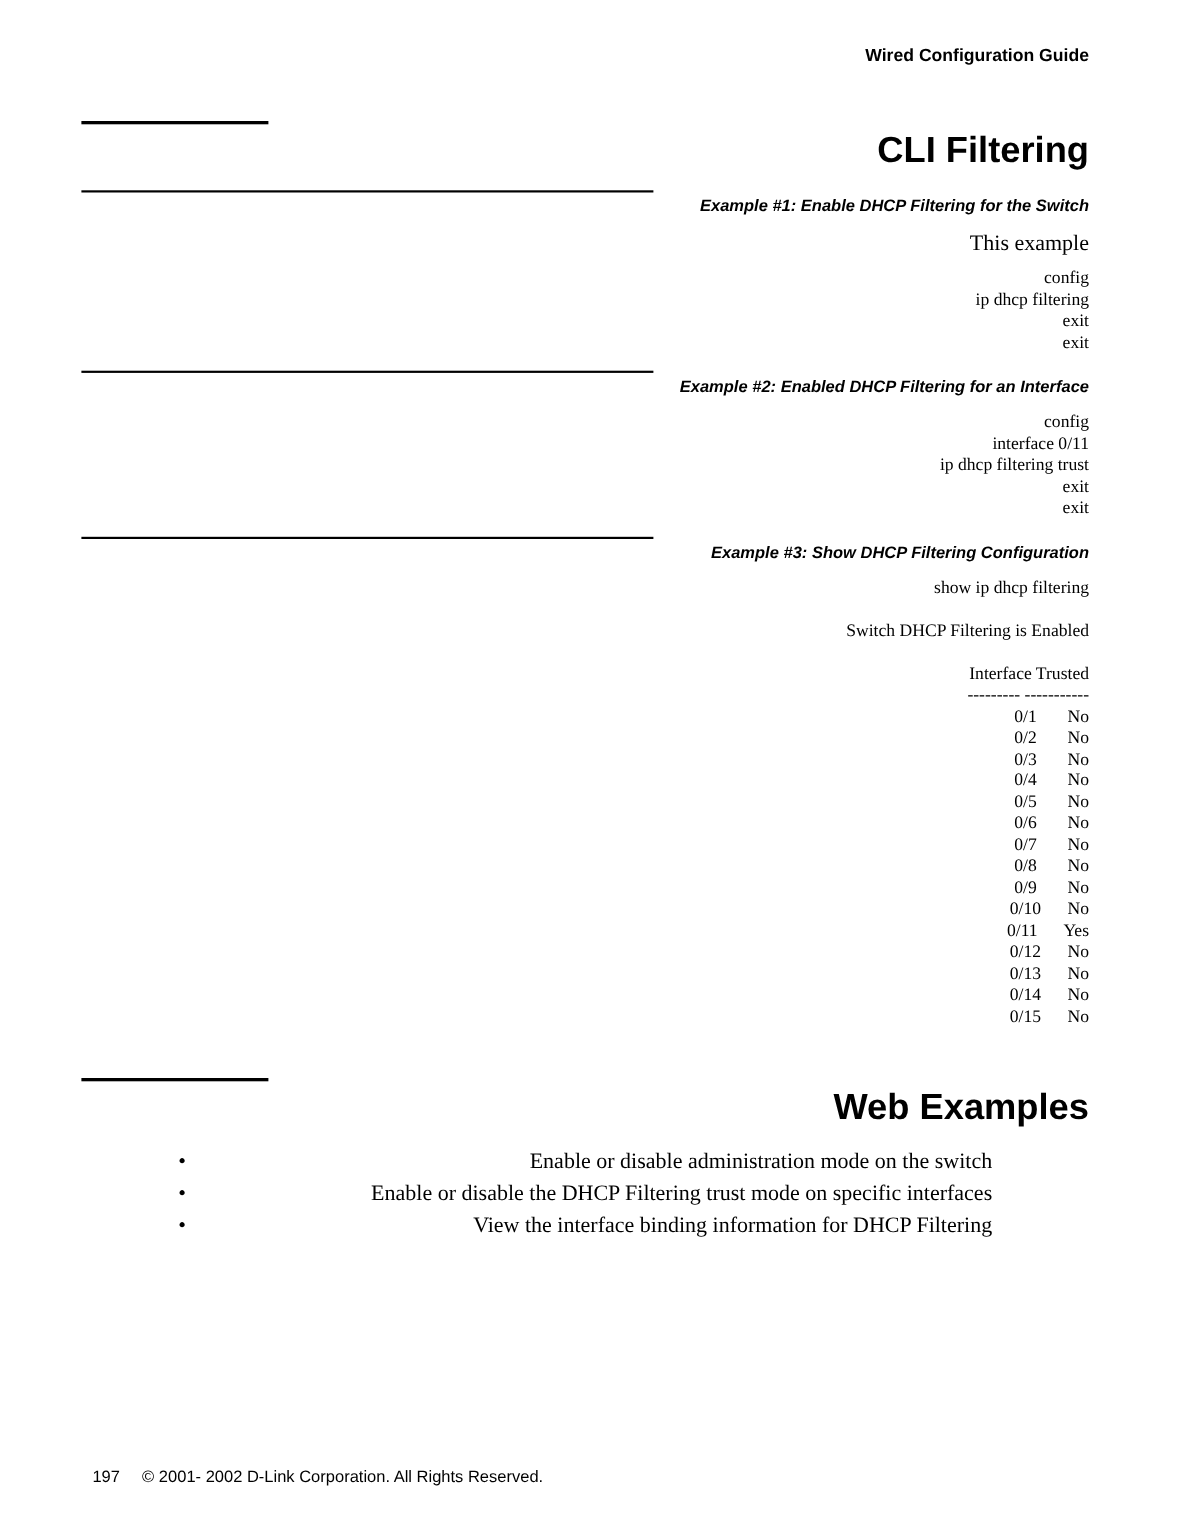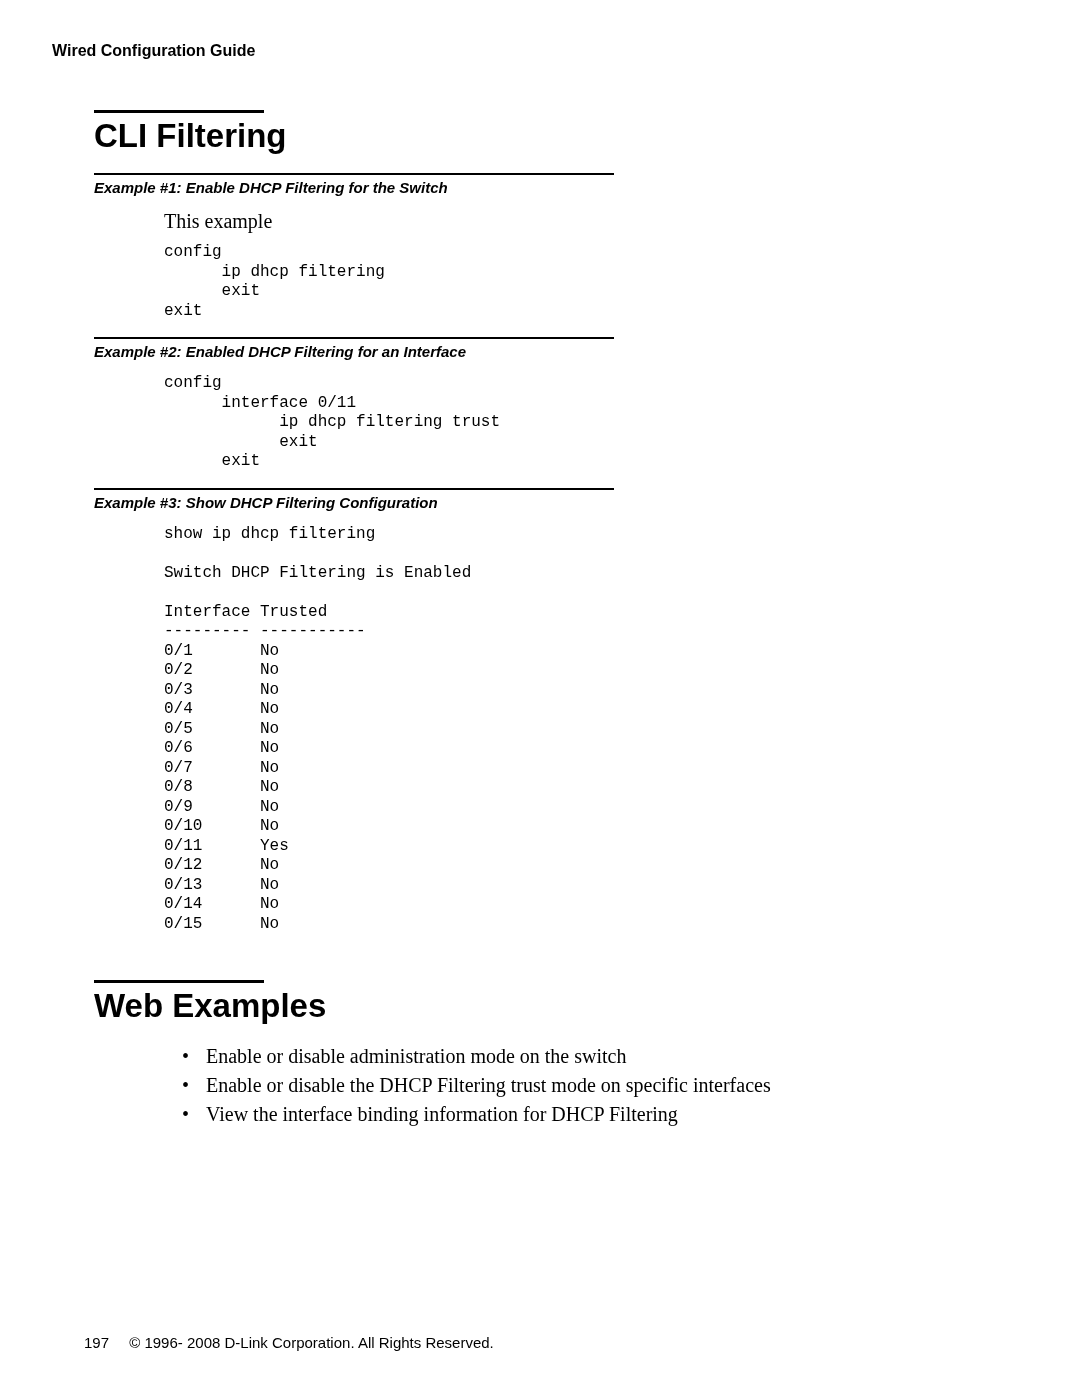--- a/index.html
+++ b/index.html
@@ -8,21 +8,22 @@
     padding: 0;
     background: #ffffff;
     font-family: "Times New Roman", Times, serif;
     color: #000;
   }
   .page {
     width: 1080px;
     height: 1397px;
     position: relative;
     box-sizing: border-box;
-    padding: 42px 90px 0 58px;
+    padding: 42px 90px 0 38px;
+    text-align: right;
   }
   .running-header {
     font-family: Arial, Helvetica, sans-serif;
     font-weight: bold;
     font-size: 16px;
     margin-bottom: 50px;
     margin-left: -6px;
   }
   .section-rule-short {
     border-top: 3px solid #000;
@@ -53,21 +54,21 @@
     font-weight: bold;
     font-style: italic;
     font-size: 15px;
     margin: 0 0 14px 36px;
   }
   .sub-intro {
     font-size: 20px;
     margin: 0 0 10px 106px;
   }
   pre.code {
-    font-family: Liberation Mono, monospace;
+    font-family: Liberation Serif, serif;
     font-size: 16px;
     line-height: 1.22;
     margin: 0 0 16px 106px;
     white-space: pre;
   }
   ul.bullets {
     list-style: none;
     padding: 0;
     margin: 0 0 0 124px;
     max-width: 740px;
@@ -154,16 +155,16 @@
   <div class="section-rule-short"></div>
   <h1 class="section-title">Web Examples</h1>
   <ul class="bullets">
     <li>Enable or disable administration mode on the switch</li>
     <li>Enable or disable the DHCP Filtering trust mode on specific interfaces</li>
     <li>View the interface binding information for DHCP Filtering</li>
   </ul>
 
   <div class="footer">
     <span class="pagenum">197</span>
-    <span>© 1996- 2008 D-Link Corporation. All Rights Reserved.</span>
+    <span>© 2001- 2002 D-Link Corporation. All Rights Reserved.</span>
   </div>
 
 </div>
 
 </body></html>

